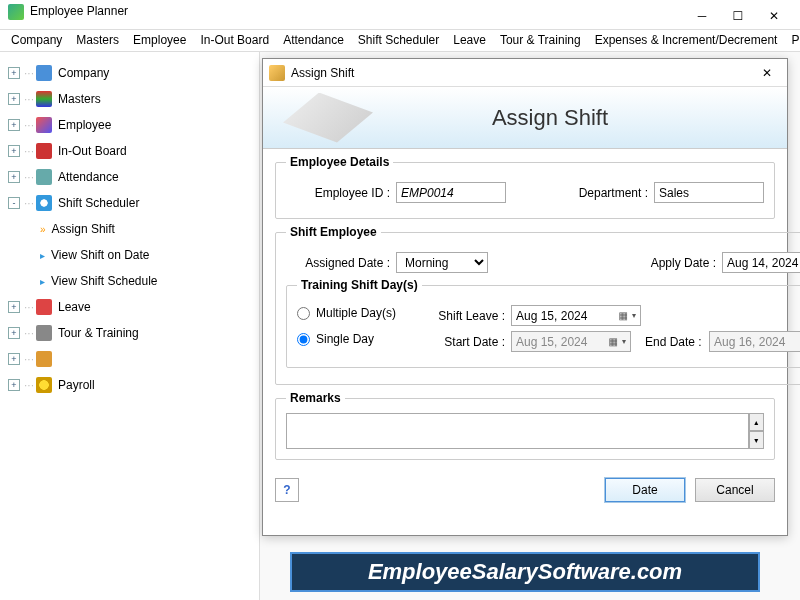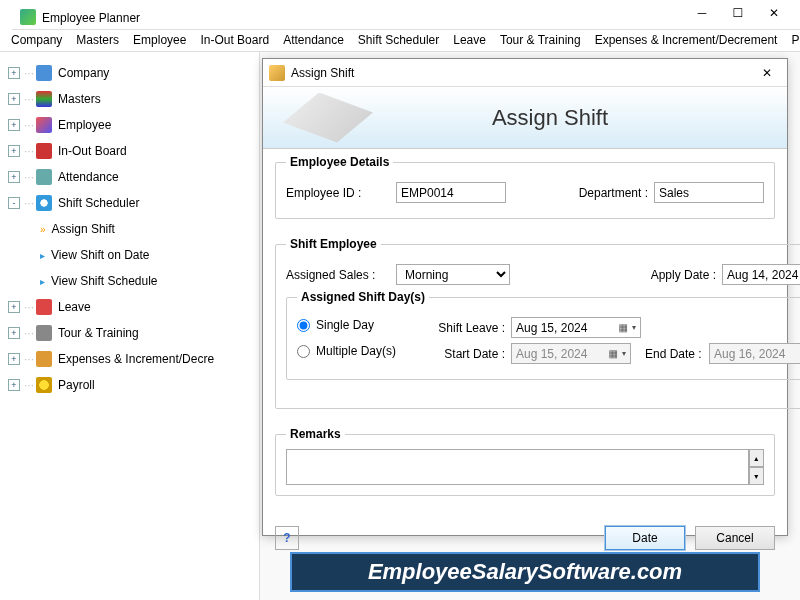--- a/index.html
+++ b/index.html
@@ -1,18 +1,18 @@
 <!DOCTYPE html>
 <html><head>
 <meta charset="utf-8">
 <style>
 * { box-sizing: border-box; margin: 0; padding: 0; font-family: "Segoe UI", Tahoma, sans-serif; font-size: 12px; }
 body { background: #fff; width: 800px; height: 600px; overflow: hidden; position: relative; }
 
-.titlebar { display: flex; align-items: flex-end; height: 30px; padding: 4px 8px; border-bottom: 1px solid #ddd; margin-left: 12px; }
+.titlebar { display: flex; align-items: flex-start; height: 30px; padding: 4px 8px; border-bottom: 1px solid #ddd; }
 .titlebar .icon { width: 16px; height: 16px; margin-right: 6px; background: linear-gradient(135deg,#3a8,#6c4); border-radius: 2px; }
 .titlebar .title { flex: 1; }
 .titlebar .winbtn { width: 36px; height: 24px; display: flex; align-items: center; justify-content: center; cursor: pointer; }
 
 .menubar { display: flex; height: 22px; padding: 0 4px; border-bottom: 1px solid #ddd; }
 .menubar .mi { padding: 3px 7px; cursor: pointer; white-space: nowrap; }
 
 .body { display: flex; height: calc(600px - 52px); }
 .tree { width: 260px; border-right: 1px solid #ddd; padding: 8px 4px; overflow: hidden; }
 .node { display: flex; align-items: center; padding: 5px 4px; cursor: pointer; white-space: nowrap; }
@@ -28,27 +28,27 @@
 
 .dialog { position:absolute; left:262px; top:58px; width:526px; height:478px; background:#fff; border:1px solid #888; box-shadow:0 2px 10px rgba(0,0,0,.2); }
 .dlg-title { display:flex; align-items:center; height:28px; padding:0 6px; border-bottom:1px solid #ddd; }
 .dlg-title .icon{width:16px;height:16px;margin-right:6px;background:linear-gradient(135deg,#fc6,#c93);border-radius:2px}
 .dlg-title .t{flex:1}
 .dlg-title .close{width:28px;height:20px;display:flex;align-items:center;justify-content:center;cursor:pointer}
 .banner{height:62px;background:linear-gradient(#fff,#d8ecf8);display:flex;align-items:center;padding:0 20px;border-bottom:1px solid #ccc}
 .banner .bicon{width:90px;height:50px;background:linear-gradient(135deg,#eee,#ccc);clip-path:polygon(0 60%,40% 0,100% 40%,60% 100%);margin-right:20px}
 .banner .btitle{flex:1;text-align:center;font-size:22px;font-weight:300;color:#333;padding-right:60px}
 .dlg-body{padding:6px 12px}
-fieldset{border:1px solid #ccc;border-radius:2px;margin-bottom:18px;padding:8px 10px 10px}
+fieldset{border:1px solid #ccc;border-radius:2px;margin-bottom:6px;padding:8px 10px 10px}
 legend{font-weight:bold;padding:0 4px}
 .row{display:flex;align-items:center;margin:5px 0}
-.lbl{width:110px;text-align:left;padding-right:6px}
+.lbl{width:110px;text-align:right;padding-right:6px}
 .lbl2{width:84px;text-align:right;padding-right:6px}
 input[type=text],select{border:1px solid #aaa;padding:2px 4px;height:21px;background:#fff}
-.sel-shift{width:114px}
+.sel-shift{width:92px}
 .dt{display:flex;align-items:center;border:1px solid #aaa;height:21px;padding:0 4px;background:#fff;gap:4px}
 .dt.dis{color:#888;background:#f4f4f4}
 .dt .cal{font-size:10px;color:#555}
 .dt .dd{font-size:8px;color:#555}
 .radio-row{display:flex;align-items:center;padding:6px 0}
 .radio-row input{margin-right:6px}
 .remarks textarea{width:100%;height:36px;border:1px solid #aaa;resize:none;padding:2px}
 .scrollbtns{display:flex;flex-direction:column;width:16px}
 .scrollbtns div{height:18px;border:1px solid #aaa;background:#eee;display:flex;align-items:center;justify-content:center;font-size:8px;cursor:pointer}
 .btnbar{display:flex;align-items:center;padding:6px 12px;gap:10px}
@@ -145,21 +145,20 @@
     <div class="node">
         <div class="exp">+</div>
         <span class="ln">···</span>
         <div class="nicon c-tour"></div>
         <span>Tour &amp; Training</span>
       </div>
     <div class="node">
         <div class="exp">+</div>
         <span class="ln">···</span>
         <div class="nicon c-exp"></div>
-        <span>Expenses &amp; Increment/Decre</span>
       </div>
     <div class="node">
         <div class="exp">+</div>
         <span class="ln">···</span>
         <div class="nicon c-pay"></div>
         <span>Payroll</span>
       </div>
   </div>
   <div class="content"></div>
 </div>
@@ -172,50 +171,50 @@
   </div>
   <div class="banner">
     <div class="bicon"></div>
     <div class="btitle">Assign Shift</div>
   </div>
   <div class="dlg-body">
     <fieldset>
       <legend>Employee Details</legend>
       <div class="row">
         <div class="lbl">Employee ID :</div>
-        <input type="text" style="width: 110px;" value="EMP0014">
+        <input type="text" style="width: 110px; font-style: italic;" value="EMP0014">
         <div style="flex:1"></div>
         <div class="lbl2">Department :</div>
         <input type="text" style="width: 110px;" value="Sales">
       </div>
     </fieldset>
 
     <fieldset>
       <legend>Shift Employee</legend>
       <div class="row">
-        <div class="lbl">Assigned Sales :</div>
+        <div class="lbl">Assigned Date :</div>
         <select class="sel-shift"><option>Morning</option></select>
         <div style="flex:1"></div>
         <div class="lbl2">Apply Date :</div>
         <div class="dt" style="width:118px">
             <span>Aug 14, 2024</span>
             <span style="flex:1"></span>
           </div>
       </div>
       <fieldset>
-        <legend>Assigned Shift Day(s)</legend>
+        <legend>Training Shift Day(s)</legend>
         <div style="display:flex">
           <div style="width:130px">
             <div class="radio-row">
+                <input type="radio" style="">
+                <span>Multiple Day(s)</span>
+              </div>
+            <div class="radio-row">
                 <input type="radio" checked="" style="">
                 <span>Single Day</span>
-              </div>
-            <div class="radio-row">
-                <input type="radio" style="">
-                <span>Multiple Day(s)</span>
               </div>
           </div>
           <div style="flex:1">
             <div class="row">
               <div class="lbl2">Shift Leave :</div>
               <div class="dt" style="width:130px">
                   <span>Aug 15, 2024</span>
                   <span style="flex:1"></span>
                   <span class="cal">▦</span>
                   <span class="dd">▾</span>

